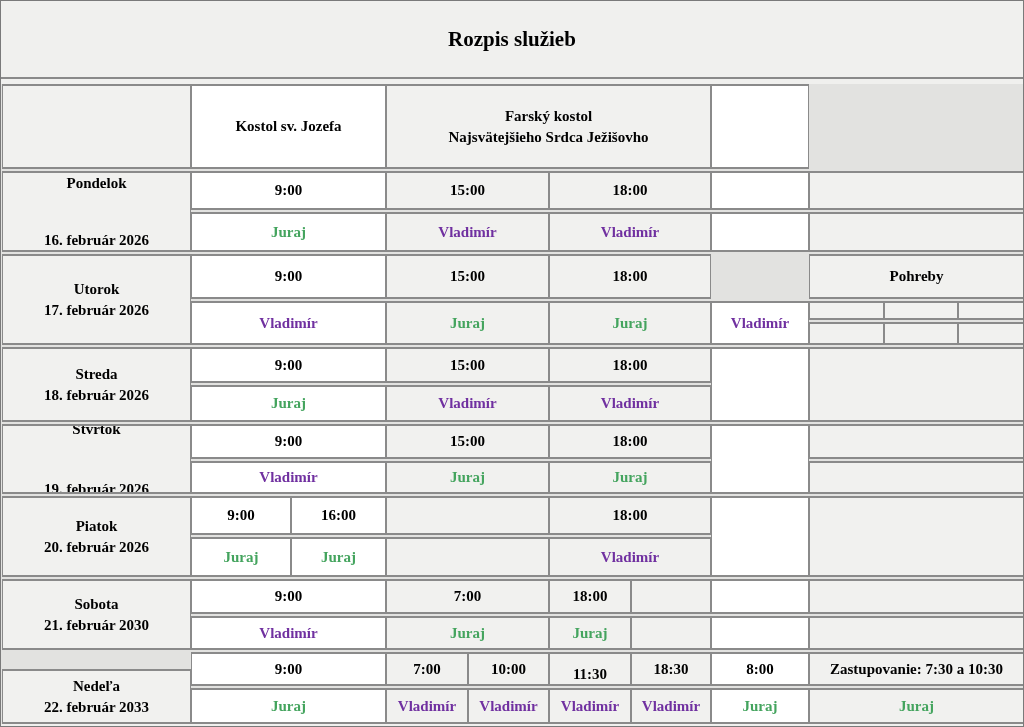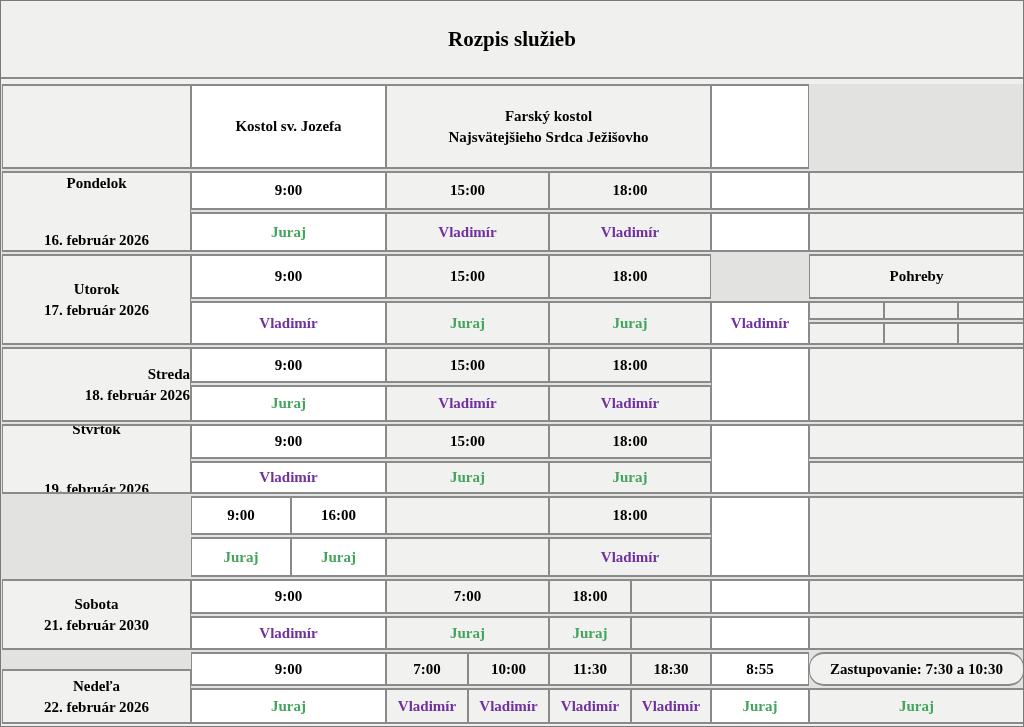--- a/index.html
+++ b/index.html
@@ -102,21 +102,21 @@
       </div>
       <div class="cell bg-w ink-purple" style="grid-area: 5 / 8 / span 2 / span 1;">
         <div>Vladimír</div>
       </div>
       <div class="cell bg-g" style="grid-area: 5 / 9 / span 1 / span 1;"></div>
       <div class="cell bg-g" style="grid-area: 5 / 10 / span 1 / span 1;"></div>
       <div class="cell bg-g" style="grid-area: 5 / 11 / span 1 / span 1;"></div>
       <div class="cell bg-g" style="grid-area: 6 / 9 / span 1 / span 1;"></div>
       <div class="cell bg-g" style="grid-area: 6 / 10 / span 1 / span 1;"></div>
       <div class="cell bg-g" style="grid-area: 6 / 11 / span 1 / span 1;"></div>
-      <div class="cell bg-g" style="grid-area: 7 / 1 / span 2 / span 1; align-items: flex-end;">
+      <div class="cell bg-g" style="grid-area: 7 / 1 / span 2 / span 1;">
         <div>Streda</div>
         <div>18. február 2026</div>
       </div>
       <div class="cell bg-w" style="grid-area: 7 / 2 / span 1 / span 2;">
         <div>9:00</div>
       </div>
       <div class="cell bg-g" style="grid-area: 7 / 4 / span 1 / span 2;">
         <div>15:00</div>
       </div>
       <div class="cell bg-g" style="grid-area: 7 / 6 / span 1 / span 2;">
@@ -150,20 +150,24 @@
       <div class="cell bg-g" style="grid-area: 9 / 9 / span 1 / span 3;"></div>
       <div class="cell bg-g" style="grid-area: 10 / 9 / span 1 / span 3;"></div>
       <div class="cell bg-w ink-purple" style="grid-area: 10 / 2 / span 1 / span 2;">
         <div>Vladimír</div>
       </div>
       <div class="cell bg-g ink-green" style="grid-area: 10 / 4 / span 1 / span 2;">
         <div>Juraj</div>
       </div>
       <div class="cell bg-g ink-green" style="grid-area: 10 / 6 / span 1 / span 2;">
         <div>Juraj</div>
+      </div>
+      <div class="cell bg-g" style="grid-area: 11 / 1 / span 2 / span 1;">
+        <div>Piatok</div>
+        <div>20. február 2026</div>
       </div>
       <div class="cell bg-w" style="grid-area: 11 / 2 / span 1 / span 1;">
         <div>9:00</div>
       </div>
       <div class="cell bg-w" style="grid-area: 11 / 3 / span 1 / span 1;">
         <div>16:00</div>
       </div>
       <div class="cell bg-g" style="grid-area: 11 / 4 / span 1 / span 2;"></div>
       <div class="cell bg-g" style="grid-area: 11 / 6 / span 1 / span 2;">
         <div>18:00</div>
@@ -203,41 +207,41 @@
         <div>Juraj</div>
       </div>
       <div class="cell bg-g ink-green" style="grid-area: 14 / 6 / span 1 / span 1;">
         <div>Juraj</div>
       </div>
       <div class="cell bg-g" style="grid-area: 14 / 7 / span 1 / span 1;"></div>
       <div class="cell bg-w" style="grid-area: 14 / 8 / span 1 / span 1;"></div>
       <div class="cell bg-g" style="grid-area: 14 / 9 / span 1 / span 3;"></div>
       <div class="cell bg-g" style="grid-area: 15 / 1 / span 2 / span 1; margin-top: 17px;">
         <div>Nedeľa</div>
-        <div>22. február 2026</div>
+        <div>22. február 2033</div>
       </div>
       <div class="cell bg-w" style="grid-area: 15 / 2 / span 1 / span 2;">
         <div>9:00</div>
       </div>
       <div class="cell bg-g" style="grid-area: 15 / 4 / span 1 / span 1;">
         <div>7:00</div>
       </div>
       <div class="cell bg-g" style="grid-area: 15 / 5 / span 1 / span 1;">
         <div>10:00</div>
       </div>
-      <div class="cell bg-g" style="grid-area: 15 / 6 / span 1 / span 1;">
+      <div class="cell bg-g" style="grid-area: 15 / 6 / span 1 / span 1; justify-content: flex-end;">
         <div>11:30</div>
       </div>
       <div class="cell bg-g" style="grid-area: 15 / 7 / span 1 / span 1;">
         <div>18:30</div>
       </div>
       <div class="cell bg-w" style="grid-area: 15 / 8 / span 1 / span 1;">
-        <div>8:55</div>
-      </div>
-      <div class="cell bg-g" style="grid-area: 15 / 9 / span 1 / span 3; border-radius: 15px;">
+        <div>8:00</div>
+      </div>
+      <div class="cell bg-g" style="grid-area: 15 / 9 / span 1 / span 3;">
         <div>Zastupovanie: 7:30 a 10:30</div>
       </div>
       <div class="cell bg-w ink-green" style="grid-area: 16 / 2 / span 1 / span 2;">
         <div>Juraj</div>
       </div>
       <div class="cell bg-g ink-purple" style="grid-area: 16 / 4 / span 1 / span 1;">
         <div>Vladimír</div>
       </div>
       <div class="cell bg-g ink-purple" style="grid-area: 16 / 5 / span 1 / span 1;">
         <div>Vladimír</div>

